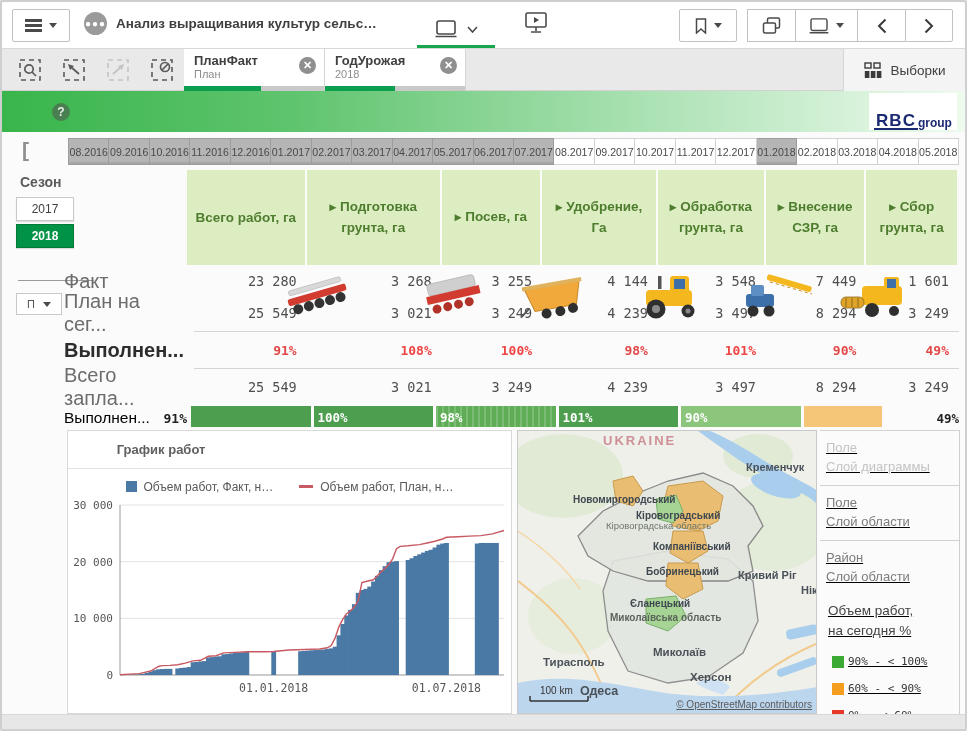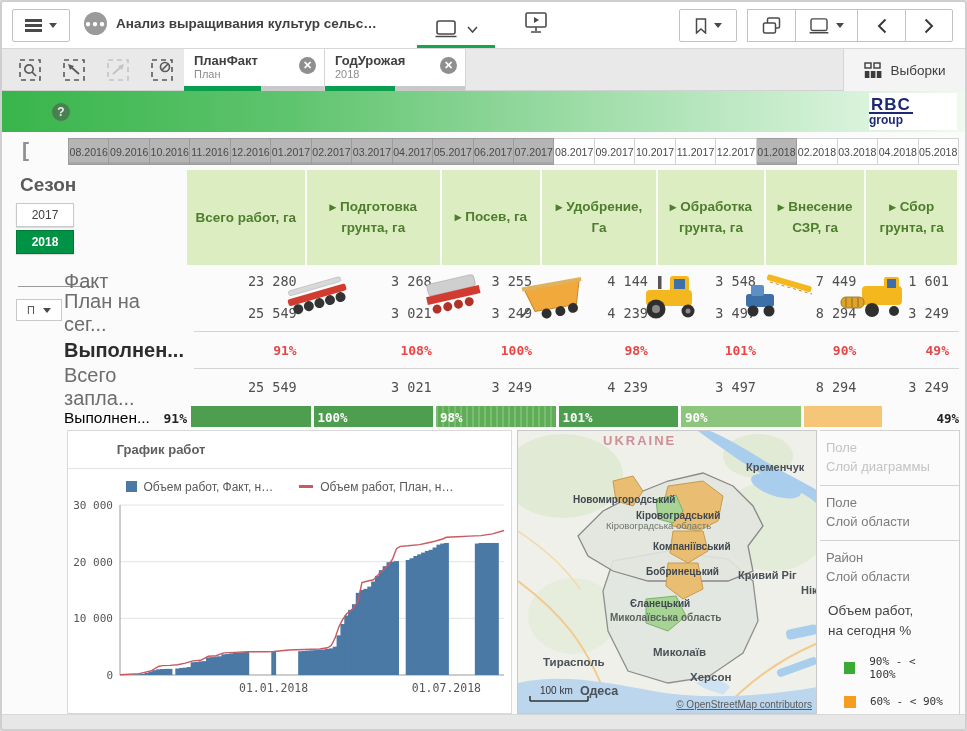--- a/index.html
+++ b/index.html
@@ -54,37 +54,37 @@
                     gap:9px; font-size:13.5px; color:#404040; cursor:pointer; }
 
   
   .sheethdr { position:absolute; left:0; top:89px; width:100%; height:41px;
               background:linear-gradient(90deg,#38b54b 0%,#5fc46e 30%,#a7e0b0 65%,#eefbee 100%);
               display:flex; align-items:center; }
   .help-ic { width:18px; height:18px; border-radius:50%; background:rgba(80,80,80,.55); color:#eee;
              font-size:12px; font-weight:bold; text-align:center; line-height:18px; margin:0 12px 0 50px; }
   .sheet-title { font-size:19px; font-weight:bold; color:#101010; }
   .logo { position:absolute; right:8px; top:2px; width:88px; height:37px; background:#fff;
-          display:flex; flex-direction:column; align-items:flex-start; justify-content:center; }
+          display:flex; flex-direction:row; align-items:flex-end; justify-content:center; }
   .logo .l1 { font-size:17px; font-weight:900; color:#1b2a72; letter-spacing:1px; line-height:15px;
               border-bottom:2.5px solid #1b2a72; padding:0 2px; }
   .logo .l2 { font-size:12px; font-weight:bold; color:#1b2a72; line-height:13px; }
 
   
   .bracket { position:absolute; left:20px; top:136px; font-size:21px; color:#909090; font-weight:bold; }
   .months { position:absolute; left:66px; top:136px; width:891px; height:27px; display:flex; }
   .month { flex:1; border:1px solid #d2d2d2; border-left:none; background:#fff; font-size:10.6px;
            color:#4a4a4a; display:flex; align-items:center; justify-content:center; white-space:nowrap;
            overflow:hidden; cursor:pointer; }
   .month:first-child { border-left:1px solid #d2d2d2; }
   .month.sel { background:#b5b5b5; border-color:#9c9c9c; box-shadow:inset 0 -2px 0 rgba(0,0,0,.08); }
 
   
   .season { position:absolute; left:14px; top:170px; width:70px; }
-  .season .t { font-size:19px; font-weight:bold; color:#5a5a5a; margin:2px 0 7px 4px; }
+  .season .t { font-size:14px; font-weight:bold; color:#5a5a5a; margin:2px 0 7px 4px; }
   .sbtn { width:58px; height:24px; margin:3px 0; background:#fff; border:1px solid #c9c9c9;
           box-shadow:0 1px 1px rgba(0,0,0,.12); font-size:12px; color:#404040; display:flex;
           align-items:center; justify-content:center; cursor:pointer; }
   .sbtn.sel { background:#009245; border-color:#007a39; color:#fff; font-weight:bold; }
   .season .div { width:76px; height:1px; background:#9a9a9a; margin:32px 0 12px 2px; }
   .mini-dd { width:46px; height:22px; background:#fff; border:1px solid #c9c9c9; display:flex;
              align-items:center; justify-content:center; gap:8px; font-size:11px; color:#555; cursor:pointer; }
 
   
   .kpi { position:absolute; left:62px; top:168px; width:895px; height:257px; overflow:hidden; }
@@ -128,27 +128,27 @@
   .tab.active::after { content:""; position:absolute; left:4px; right:4px; bottom:0; height:4px;
          background:linear-gradient(90deg,#00a14b 0 25%,#3cb371 25% 50%,#00a14b 50% 80%,#3cb371 80% 100%); }
   .legend { height:28px; display:flex; align-items:center; justify-content:center; gap:26px;
             font-size:12px; color:#595959; margin-top:4px; }
   .legend .sw { display:inline-block; width:11px; height:11px; margin-right:7px; vertical-align:-1px; }
   .legend .ln { display:inline-block; width:14px; height:3px; margin-right:7px; vertical-align:3px; }
   .chartbox { position:absolute; left:0; top:66px; width:445px; height:218px; }
 
   .map-card { position:absolute; left:515px; top:428px; width:300px; height:284px; border:1px solid #c9c9c9;
               overflow:hidden; background:#eef0e9; }
-  .layers { position:absolute; left:818px; top:428px; width:140px; height:284px; border-right:1px solid #cfcfcf; }
+  .layers { position:absolute; left:818px; top:428px; width:140px; height:284px; border-right:1px solid #cfcfcf;text-decoration:underline; }
   .litem { border-top:1px solid #d2d2d2; padding:7px 4px 9px 6px; font-size:13px; color:#7c7c7c;
            line-height:19px; cursor:pointer; }
   .litem.dis { color:#c3c3c3; }
   .mlegend { padding:6px 0 10px 8px; border-bottom:1px solid #cfcfcf; }
   .mlegend .t { font-size:13.5px; color:#444; line-height:20px; margin-bottom:2px; }
-  .mlegend .row { display:flex; align-items:center; gap:14px; margin:14px 16px; }
+  .mlegend .row { display:flex; align-items:center; gap:4px; margin:14px 4px; }
   .mlegend .sq { width:12px; height:12px; }
   .mlegend .lab { font-family:"DejaVu Sans Mono", monospace; font-size:11px; color:#333; }
 
   .footer { position:absolute; left:0; top:712px; width:100%; height:19px; background:#e7e7e7;
             border-top:1px solid #d8d8d8; }
 
   text { font-family:"Liberation Sans", sans-serif; }
   .mono { font-family:"DejaVu Sans Mono", monospace; }
 </style>
 </head>

